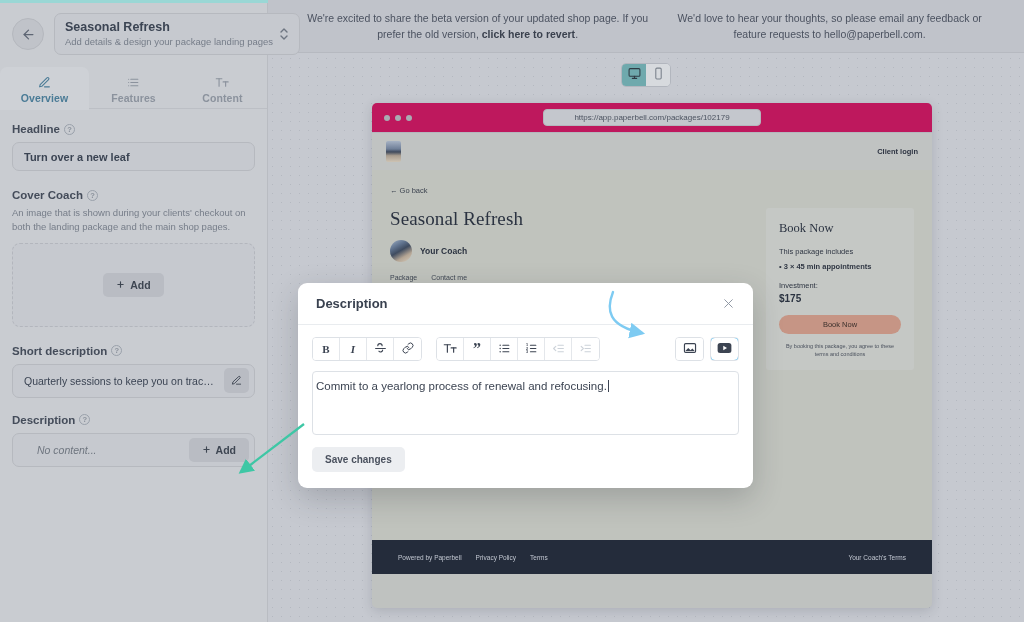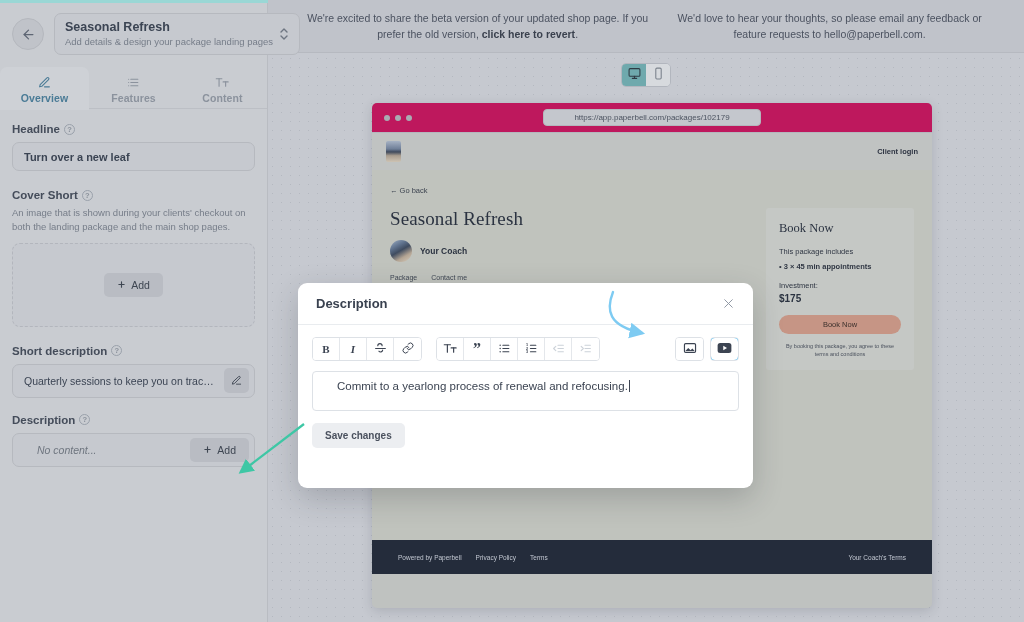--- a/index.html
+++ b/index.html
@@ -95,21 +95,21 @@
   .helper {
     font-size: 9.5px; color: #767d89; line-height: 1.45;
     margin: -2px 0 9px 0;
   }
   .dropzone {
     background: #c6c9cf; border: 1px dashed #b3b6bd; border-radius: 8px;
     height: 84px; display: flex; align-items: center; justify-content: center;
   }
   .add-btn {
     background: #b9bcc3; border-radius: 5px;
-    padding: 6px 13px; font-size: 10.5px; font-weight: 400; color: #3e4652;
+    padding: 6px 13px; font-size: 10.5px; font-weight: 700; color: #3e4652;
     display: inline-flex; align-items: center; gap: 5px; cursor: pointer;
   }
   .sd-box {
     background: #c6c9cf; border: 1px solid #b6b9bf; border-radius: 7px;
     height: 34px; display: flex; align-items: center;
     padding: 0 5px 0 11px; gap: 6px;
   }
   .sd-text {
     flex: 1 1 auto; font-size: 10.5px; color: #3b4453;
     white-space: nowrap; overflow: hidden; text-overflow: ellipsis;
@@ -273,23 +273,23 @@
   .rte-btn:last-child { border-right: none; }
   .rte-btn.disabled { color: #ccd2d9; cursor: default; }
   .media-group { margin-left: auto; display: flex; gap: 0; }
   .rte-btn.video-highlight {
     outline: 3px solid #7ecbf2; border-radius: 4px;
     box-shadow: 0 0 0 2px #7ecbf2;
     position: relative; z-index: 3;
   }
 
   .rte-area {
-    margin-top: 10px; height: 40px;
+    margin-top: 10px; height: 64px;
     border: 1px solid #dde1e6; border-radius: 4px;
-    padding: 8px 24px; font-size: 11.5px; color: #3c4452;
+    padding: 8px 3px; font-size: 11.5px; color: #3c4452;
     position: relative;
   }
   .caret {
     display: inline-block; width: 1px; height: 12px;
     background: #3c4452; vertical-align: -2px; margin-left: 1px;
   }
   .modal-foot { padding: 12px 28px 0 14px; }
   .save-btn {
     display: inline-flex; align-items: center; justify-content: center;
     background: #eceef1; border-radius: 5px; padding: 7px 13px;
@@ -373,21 +373,21 @@
 
       <div class="field-label">
         <span>Headline</span>
         <span class="qmark">?</span>
       </div>
       <div class="input-box">
         <span>Turn over a new leaf</span>
       </div>
 
       <div class="field-label mt18">
-        <span>Cover Short</span>
+        <span>Cover Coach</span>
         <span class="qmark">?</span>
       </div>
       <div class="helper">An image that is shown during your clients' checkout on both the landing package and the main shop pages.</div>
       <div class="dropzone">
         <div class="add-btn">
           <span>
             <svg width="9" height="9" viewBox="0 0 24 24" fill="none" stroke="#3e4652" stroke-width="3" stroke-linecap="round">
                 <line x1="12" y1="5" x2="12" y2="19"></line>
                 <line x1="5" y1="12" x2="19" y2="12"></line>
               </svg>

